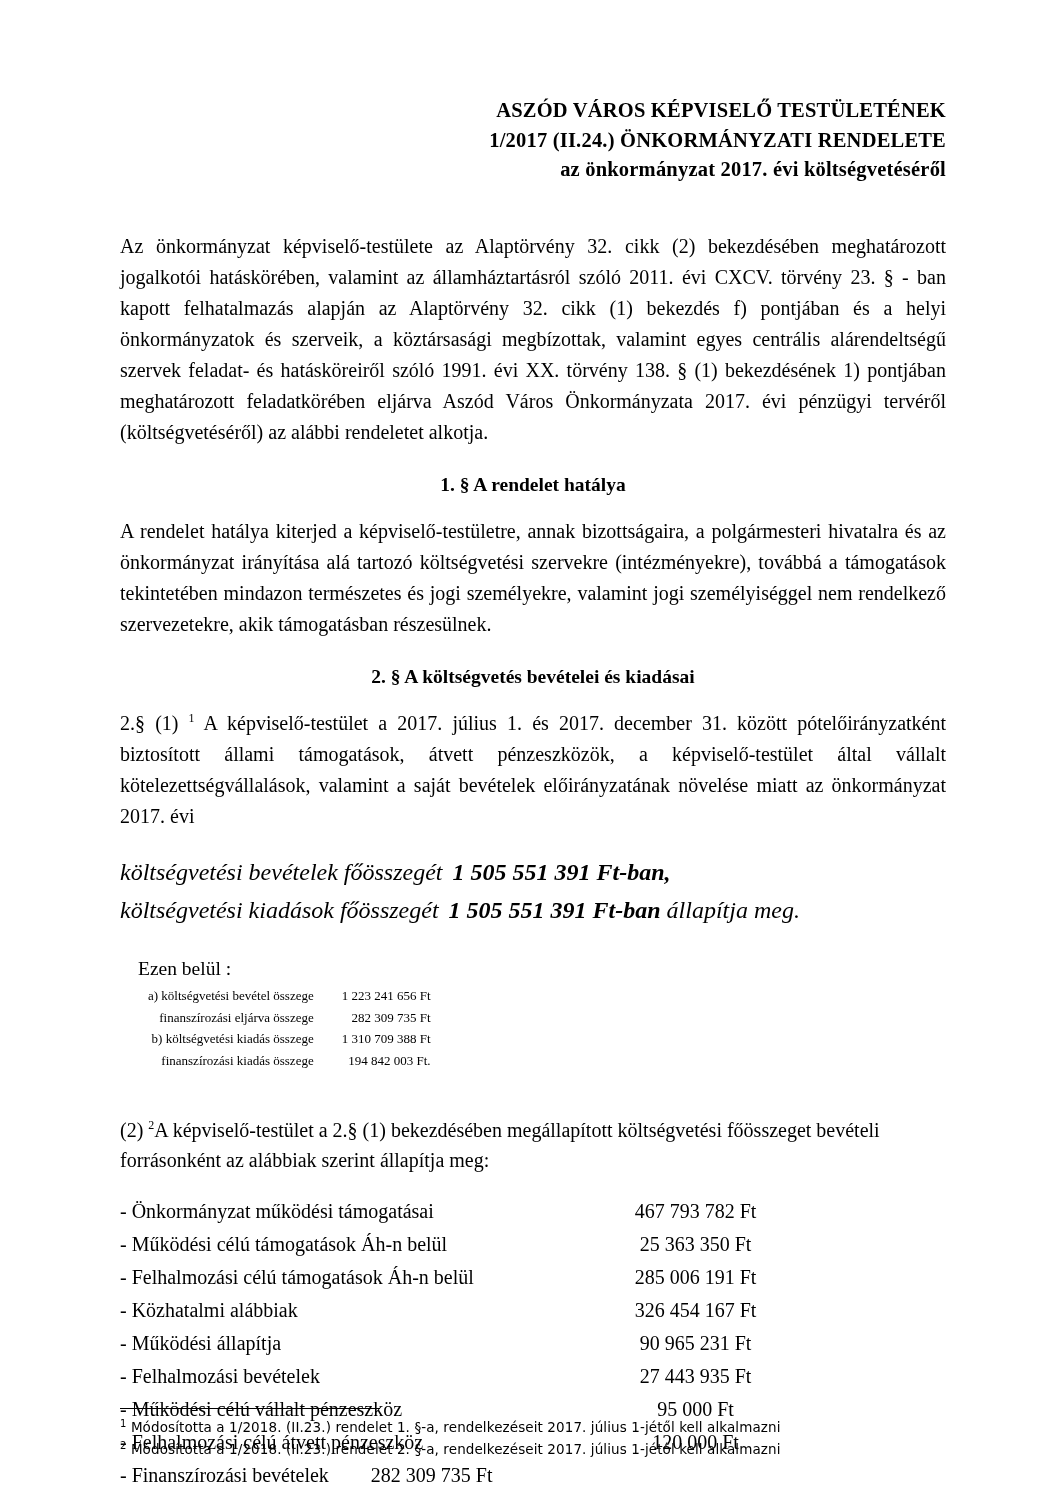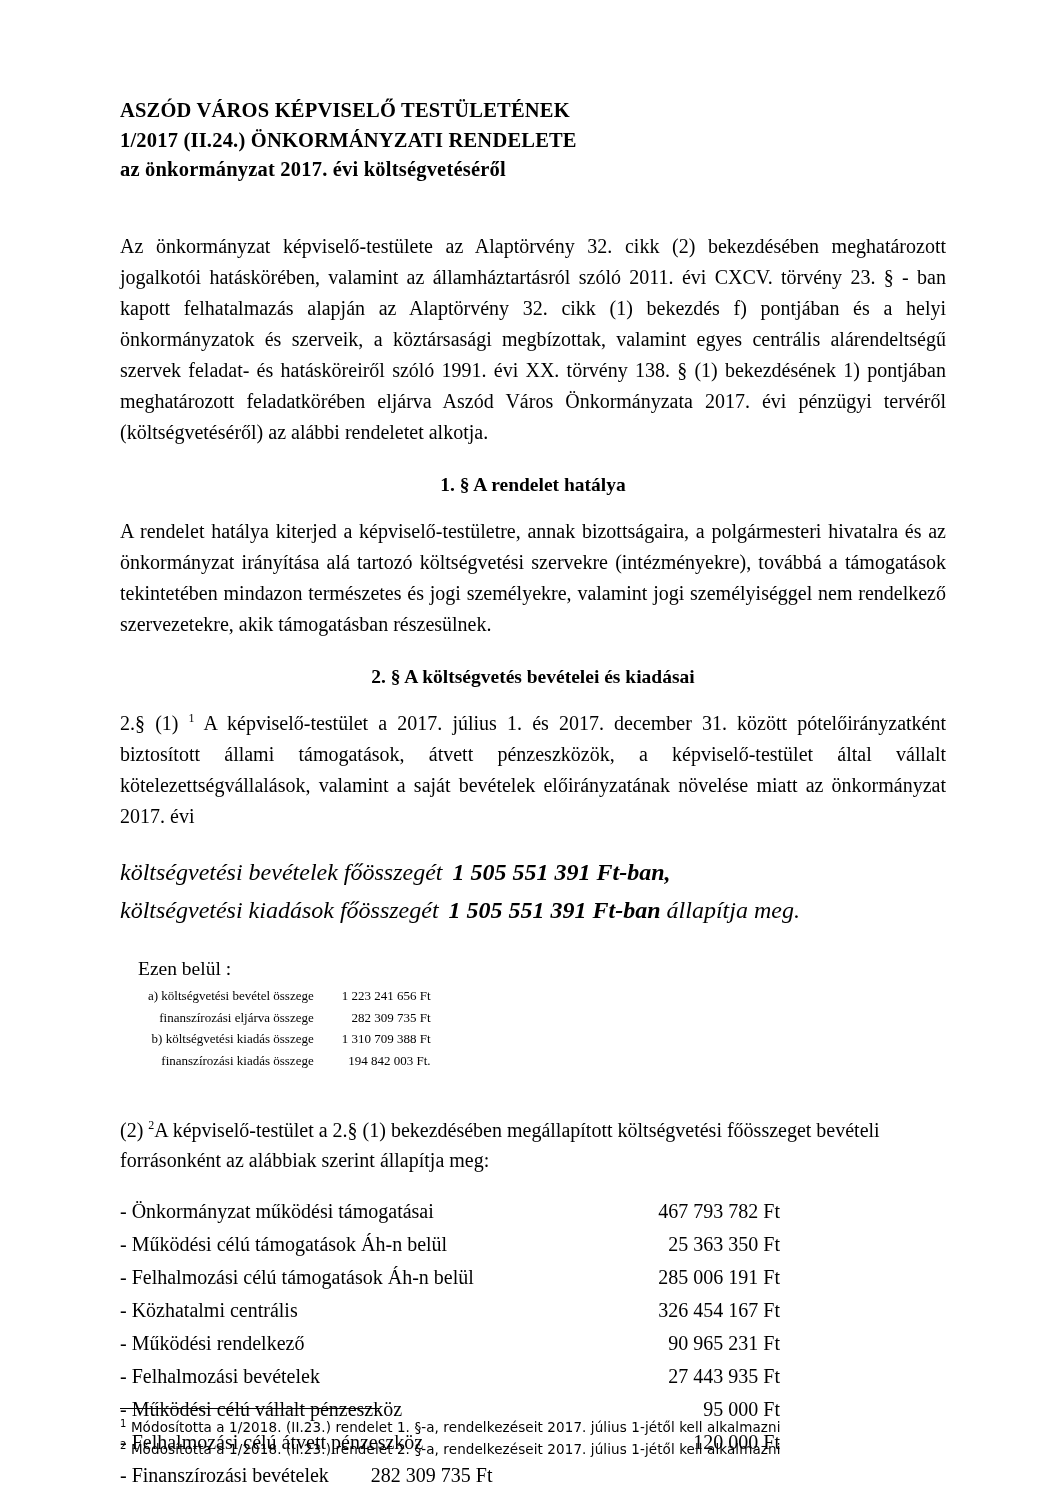--- a/index.html
+++ b/index.html
@@ -14,21 +14,21 @@
   .page {
     width: 1058px;
     min-height: 1497px;
     margin: 0 auto;
     background: #ffffff;
     position: relative;
     box-sizing: border-box;
     padding: 96px 112px 40px 120px;
   }
   .title-block {
-    text-align: left;
+    text-align: right;
     font-weight: bold;
     font-size: 20.5px;
     line-height: 1.45;
     letter-spacing: 0.2px;
   }
   .title-line { display: block; }
   .intro {
     margin-top: 46px;
     font-size: 20px;
     line-height: 1.55;
@@ -104,21 +104,21 @@
     margin-top: 20px;
     border-collapse: collapse;
     width: 660px;
   }
   .src-table td {
     font-size: 20px;
     padding: 3px 0;
     line-height: 1.35;
   }
   .src-name { text-align: left; white-space: nowrap; }
-  .src-amount { text-align: right; white-space: nowrap; }
+  .src-amount { text-align: center; white-space: nowrap; }
   .src-inline { text-align: left; white-space: nowrap; }
   .src-inline .amt { padding-left: 42px; }
 
   .footnotes {
     position: absolute;
     left: 120px;
     bottom: 72px;
     width: 820px;
   }
   .fn-rule {
@@ -207,25 +207,25 @@
       </tr>
       <tr>
         <td class="src-name">- Működési célú támogatások Áh-n belül</td>
         <td class="src-amount">25 363 350 Ft</td>
       </tr>
       <tr>
         <td class="src-name">- Felhalmozási célú támogatások Áh-n belül</td>
         <td class="src-amount">285 006 191 Ft</td>
       </tr>
       <tr>
-        <td class="src-name">- Közhatalmi centrális</td>
+        <td class="src-name">- Közhatalmi alábbiak</td>
         <td class="src-amount">326 454 167 Ft</td>
       </tr>
       <tr>
-        <td class="src-name">- Működési rendelkező</td>
+        <td class="src-name">- Működési állapítja</td>
         <td class="src-amount">90 965 231 Ft</td>
       </tr>
       <tr>
         <td class="src-name">- Felhalmozási bevételek</td>
         <td class="src-amount">27 443 935 Ft</td>
       </tr>
       <tr>
         <td class="src-name">- Működési célú vállalt pénzeszköz</td>
         <td class="src-amount">95 000 Ft</td>
       </tr>

